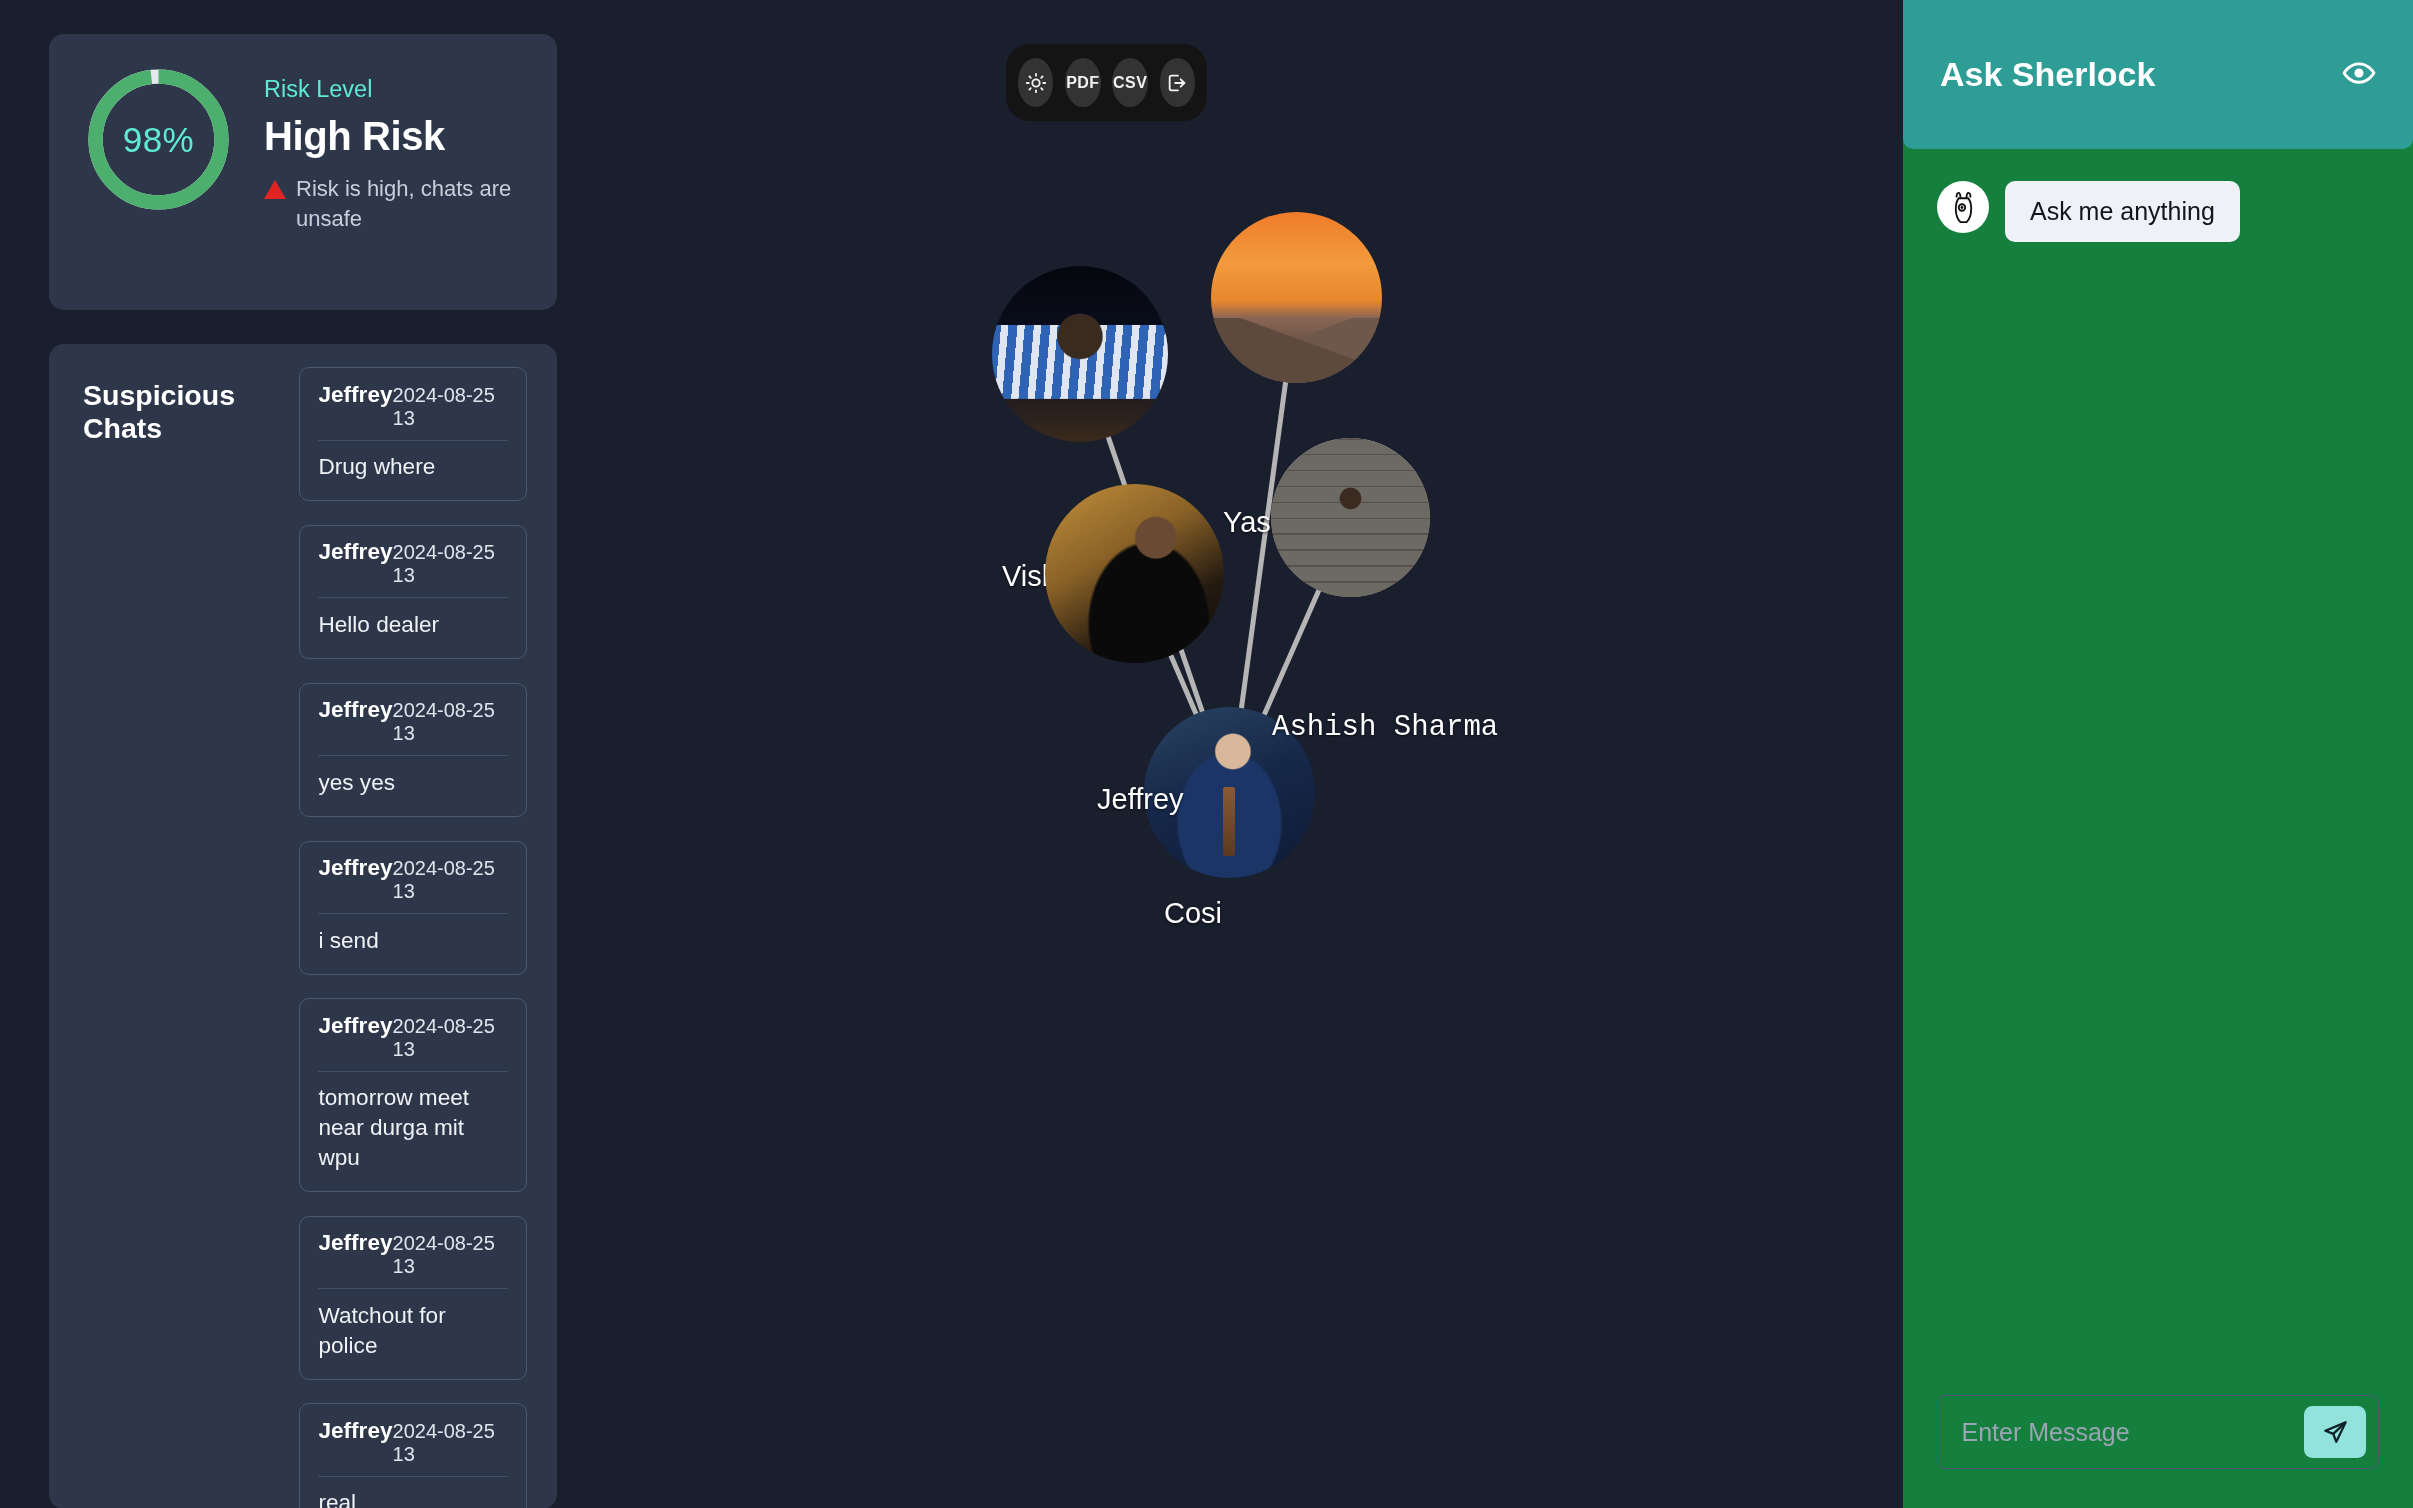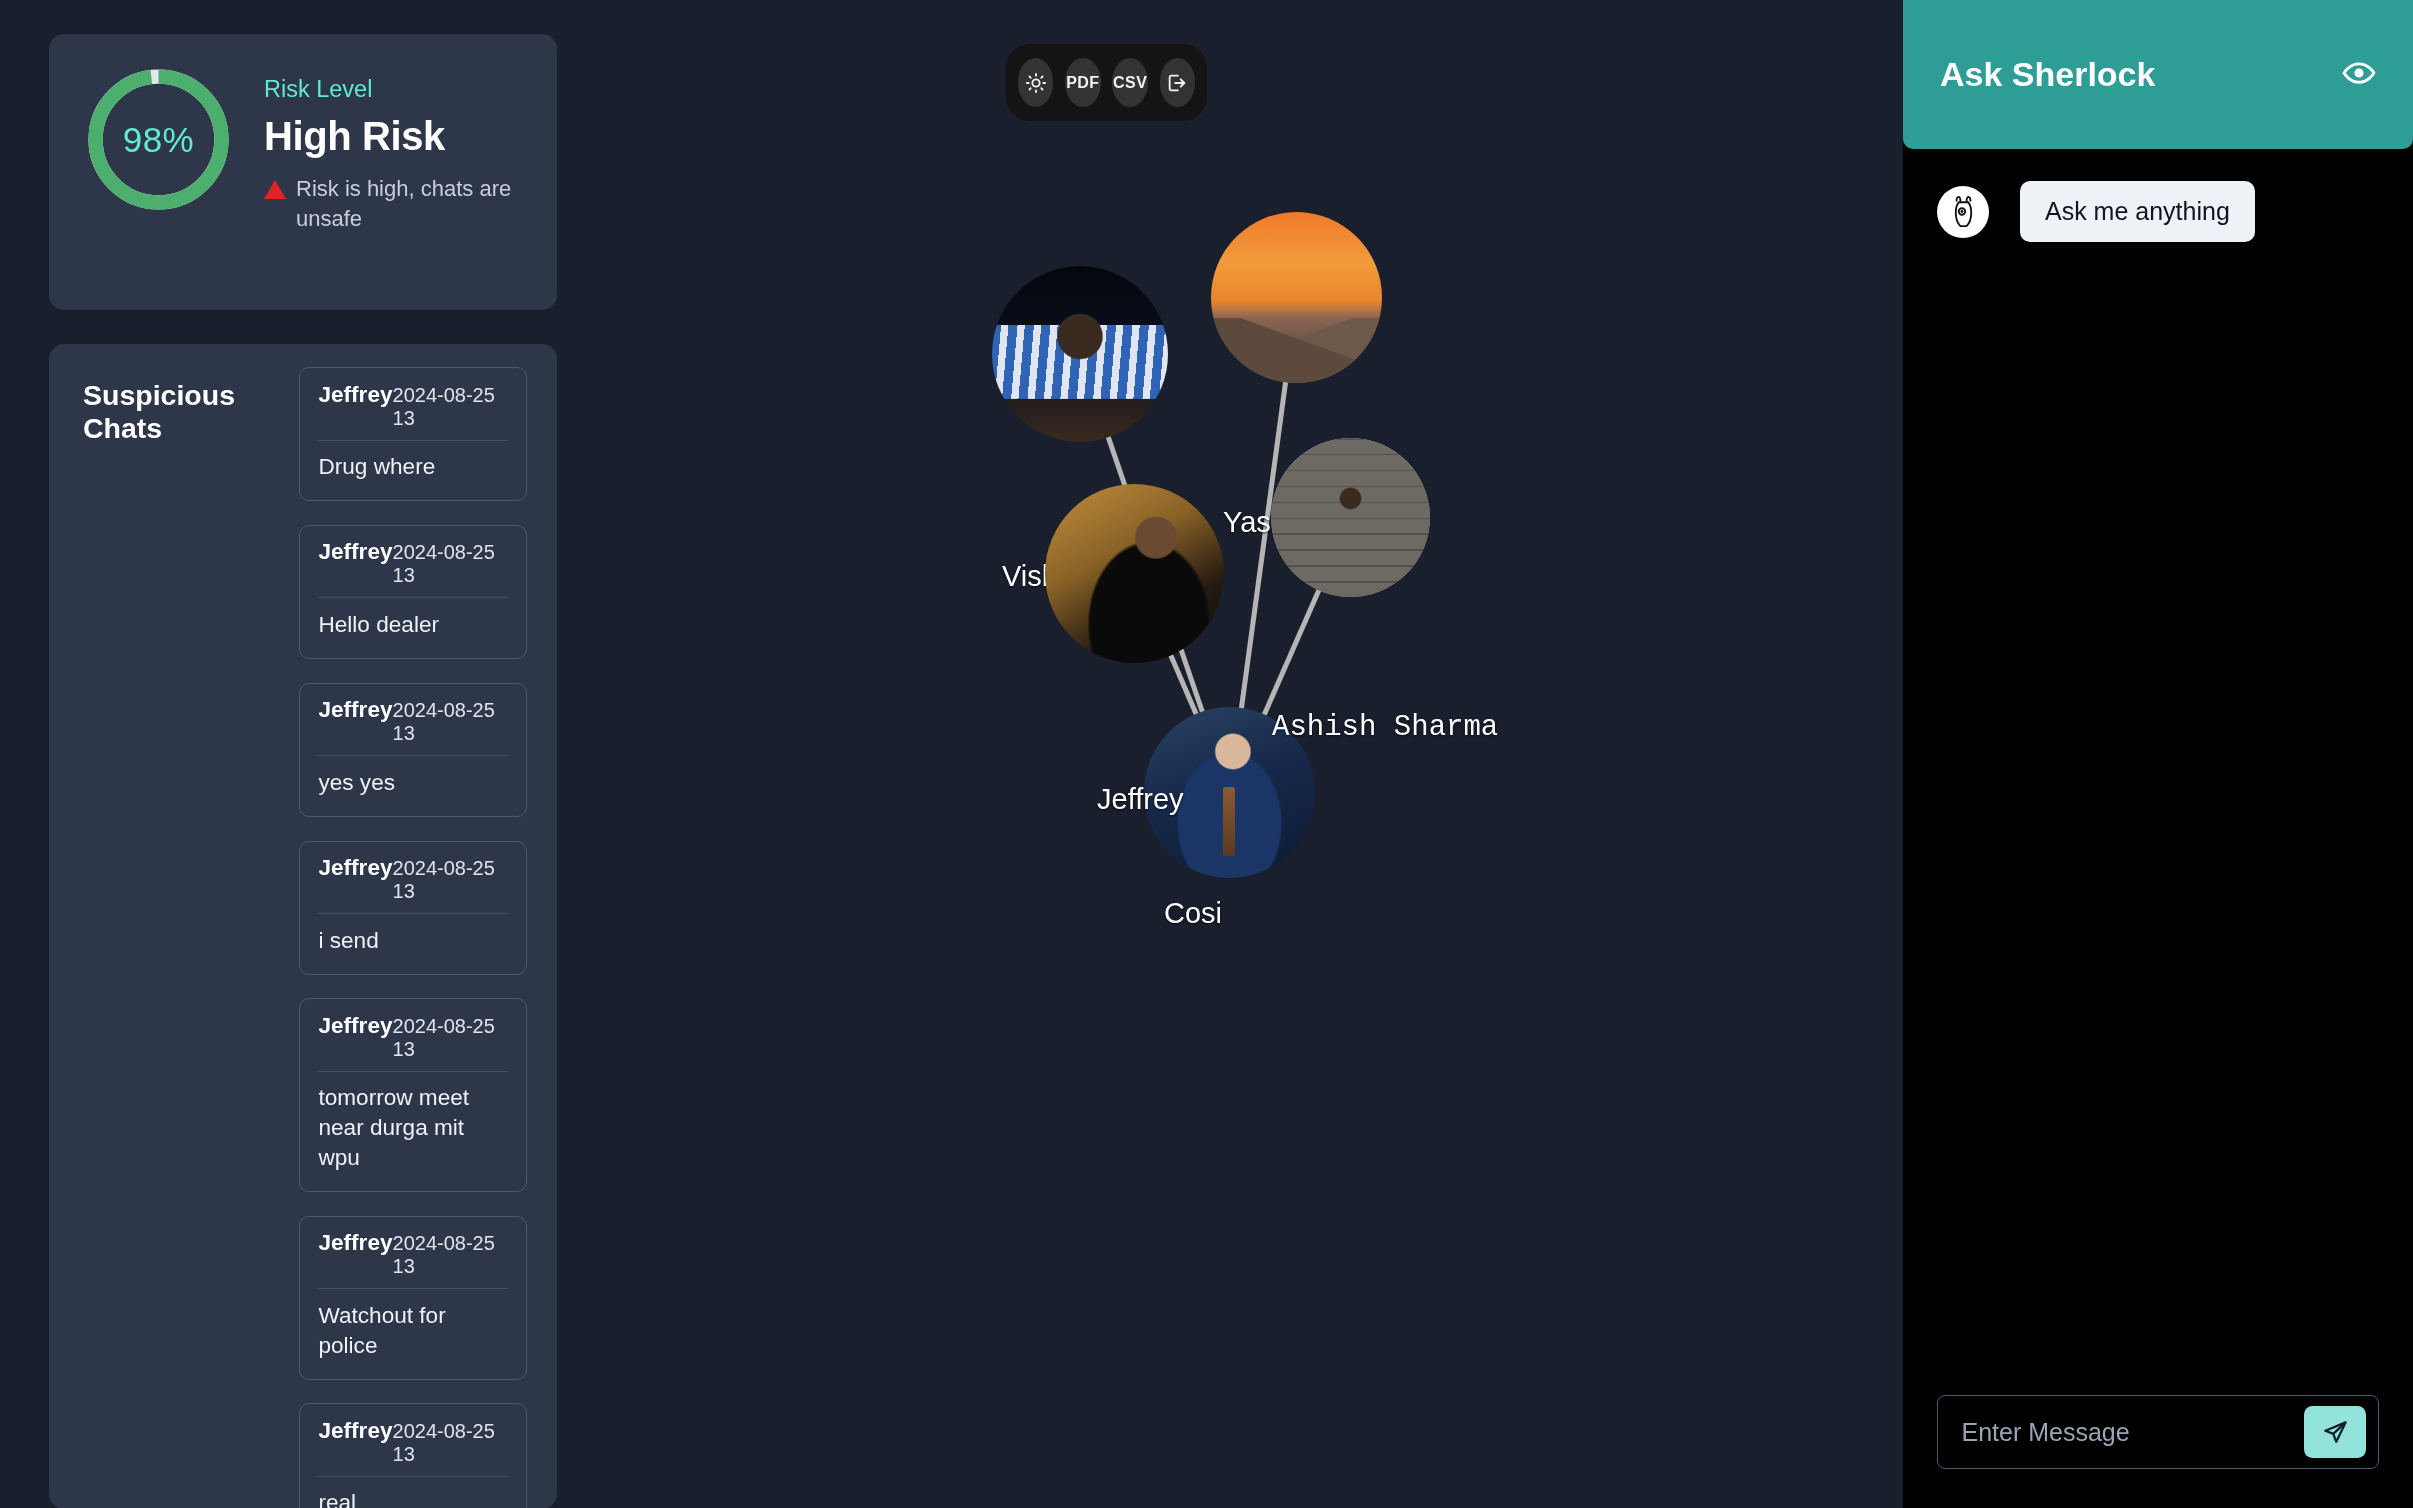--- a/index.html
+++ b/index.html
@@ -148,33 +148,33 @@
     background:
       radial-gradient(circle at 62% 30%, #6b4a33 0 12%, transparent 13%),
       radial-gradient(ellipse at 58% 78%, #0a0a0a 0 40%, transparent 42%),
       linear-gradient(150deg, #c28f3c 0%, #8a6227 38%, #241a10 70%, #0b0b0b 100%);
   }
 
   
   #right-panel {
     position: absolute; right: 0; top: 0;
     width: 510px; height: 1508px;
-    background: #000000;
+    background: #15803d;
     display: flex; flex-direction: column;
   }
   #sherlock-header {
     height: 149px; flex: none;
     background: #2d9d96;
     border-radius: 0 0 10px 10px;
     display: flex; align-items: center; justify-content: space-between;
     padding: 0 37px;
   }
   #sherlock-title { font-size: 34px; font-weight: bold; color: #ffffff; }
   #sherlock-messages { flex: 1 1 auto; padding: 32px 34px; min-height: 0; overflow: hidden; }
-  .msg-row { display: flex; align-items: center; gap: 31px; }
+  .msg-row { display: flex; align-items: flex-start; gap: 16px; }
   .avatar {
     width: 52px; height: 52px; border-radius: 50%;
     background: #ffffff; flex: none;
     display: flex; align-items: center; justify-content: center;
   }
   .bubble {
     background: #eef2f7; color: #11151c;
     font-size: 25px; padding: 16px 25px; border-radius: 10px;
   }
   #sherlock-input-bar { flex: none; padding: 0 34px 39px 34px; }

